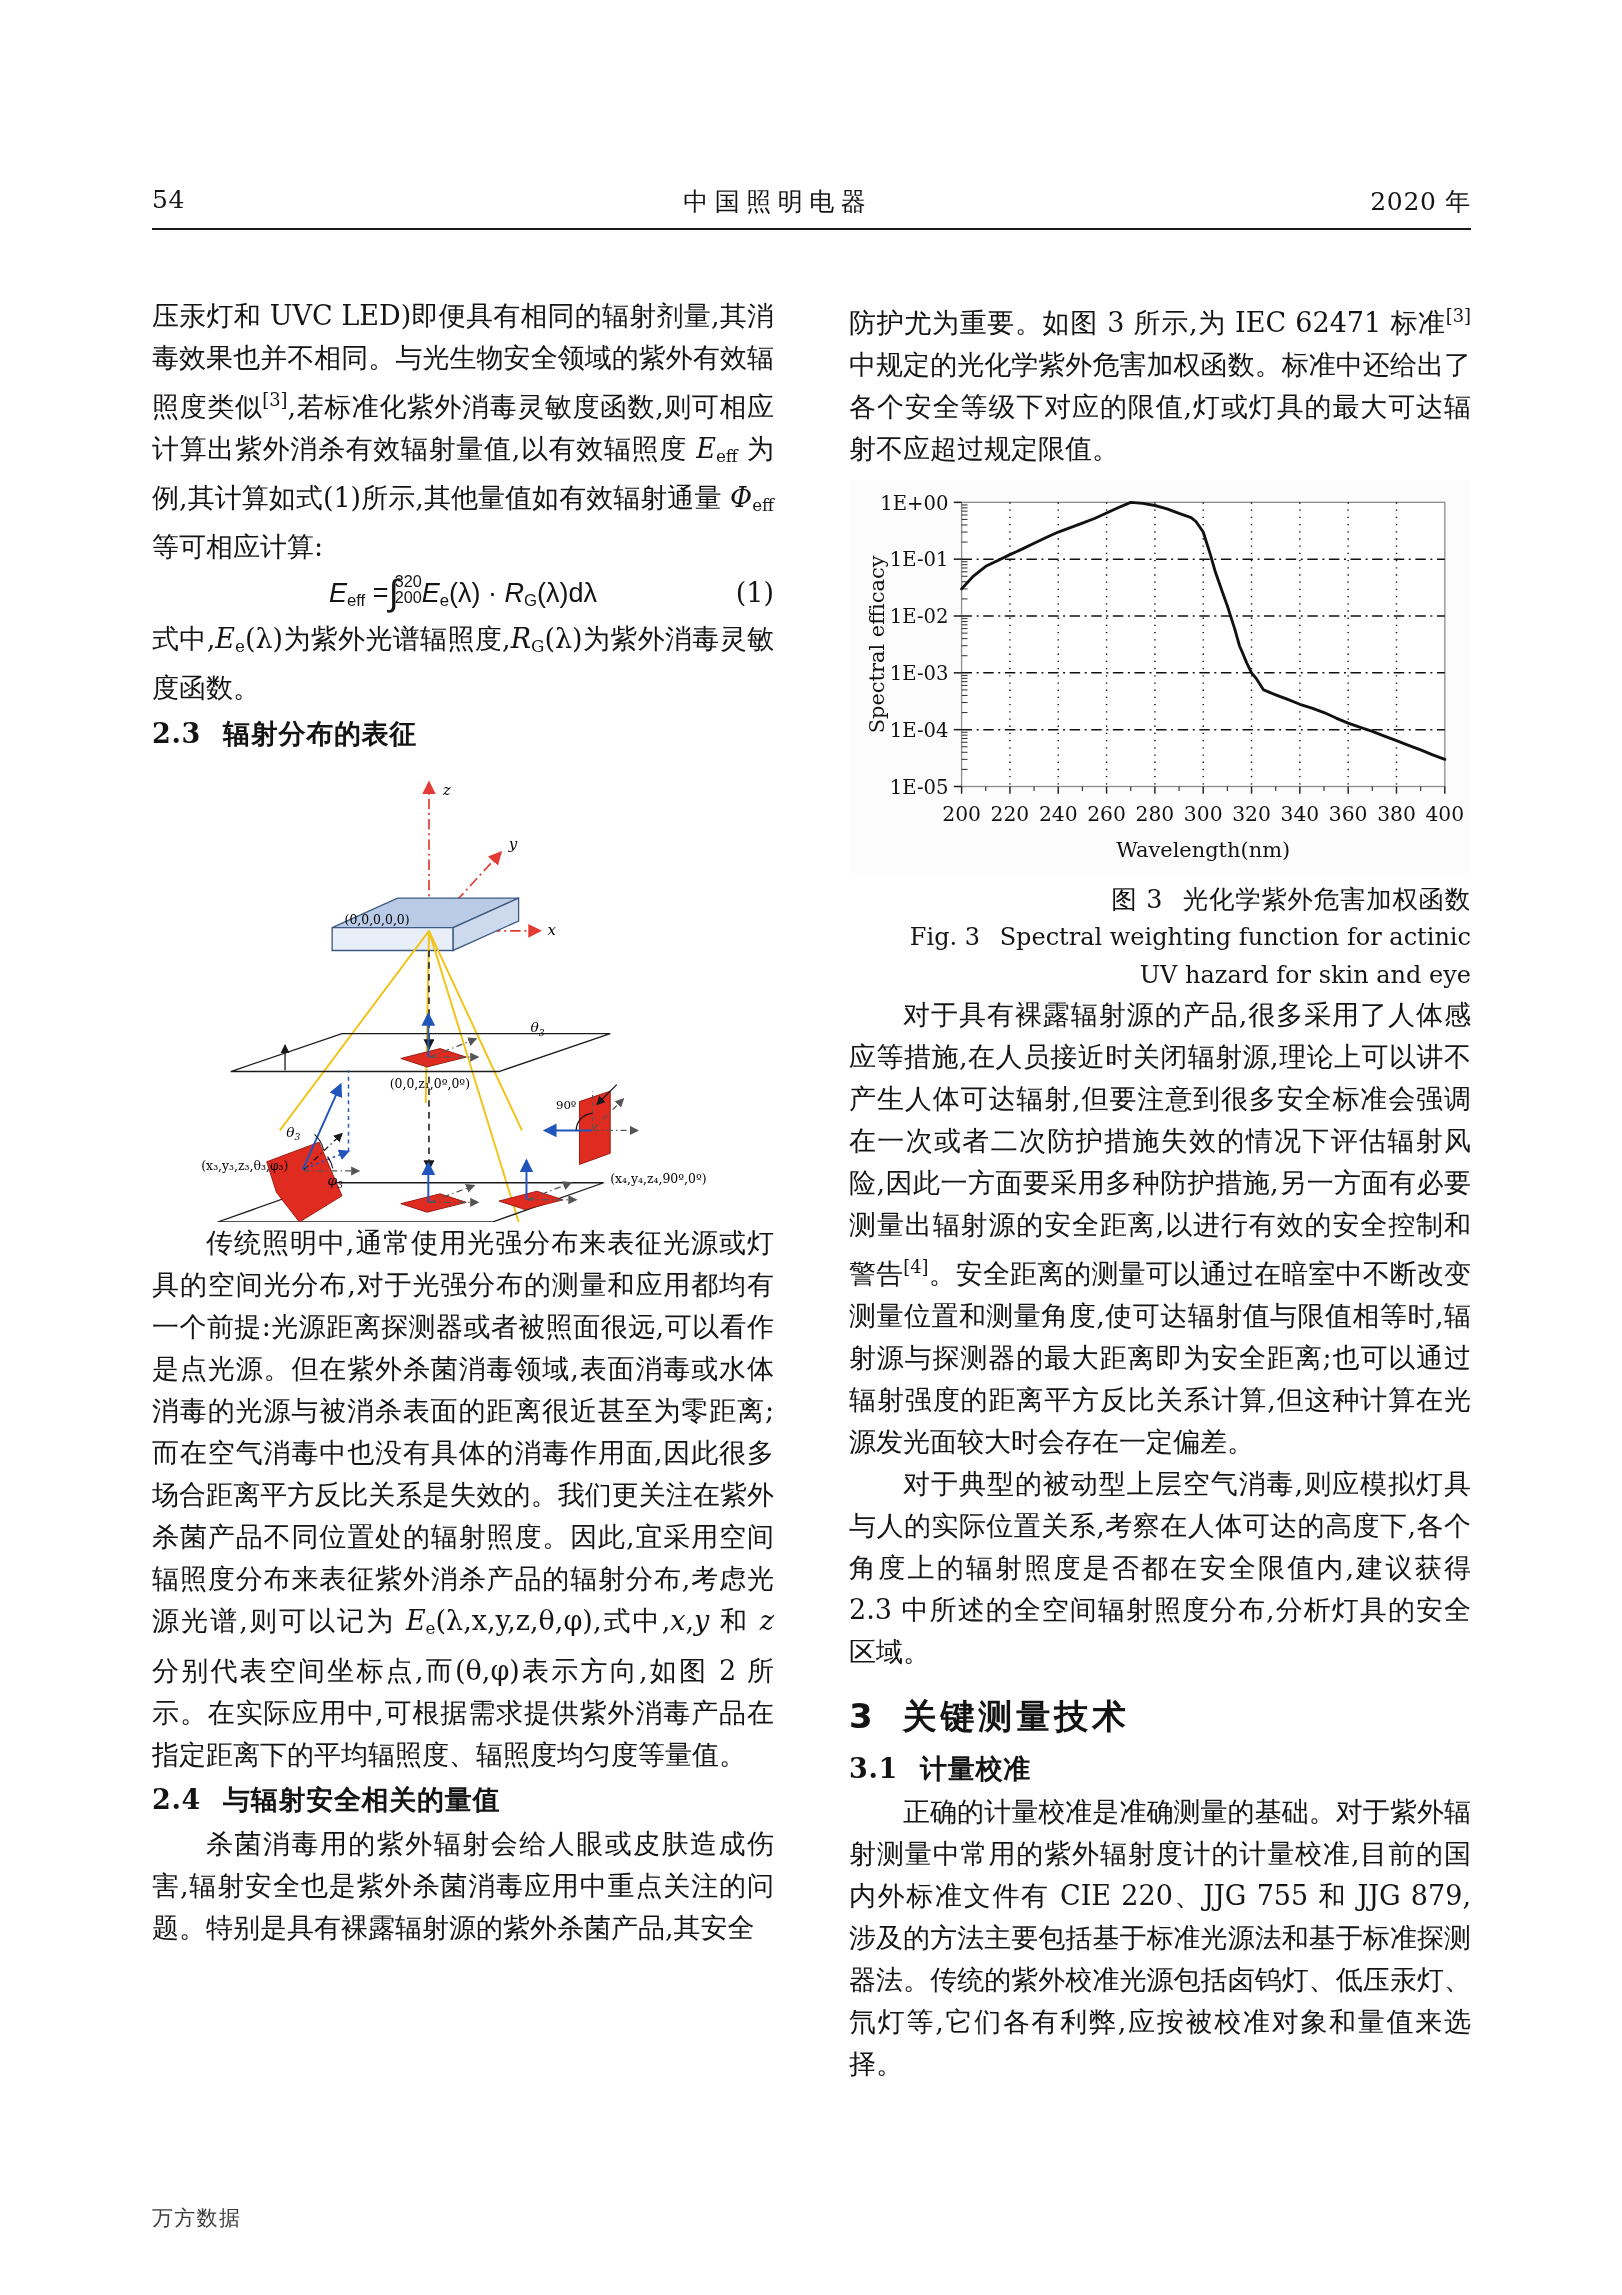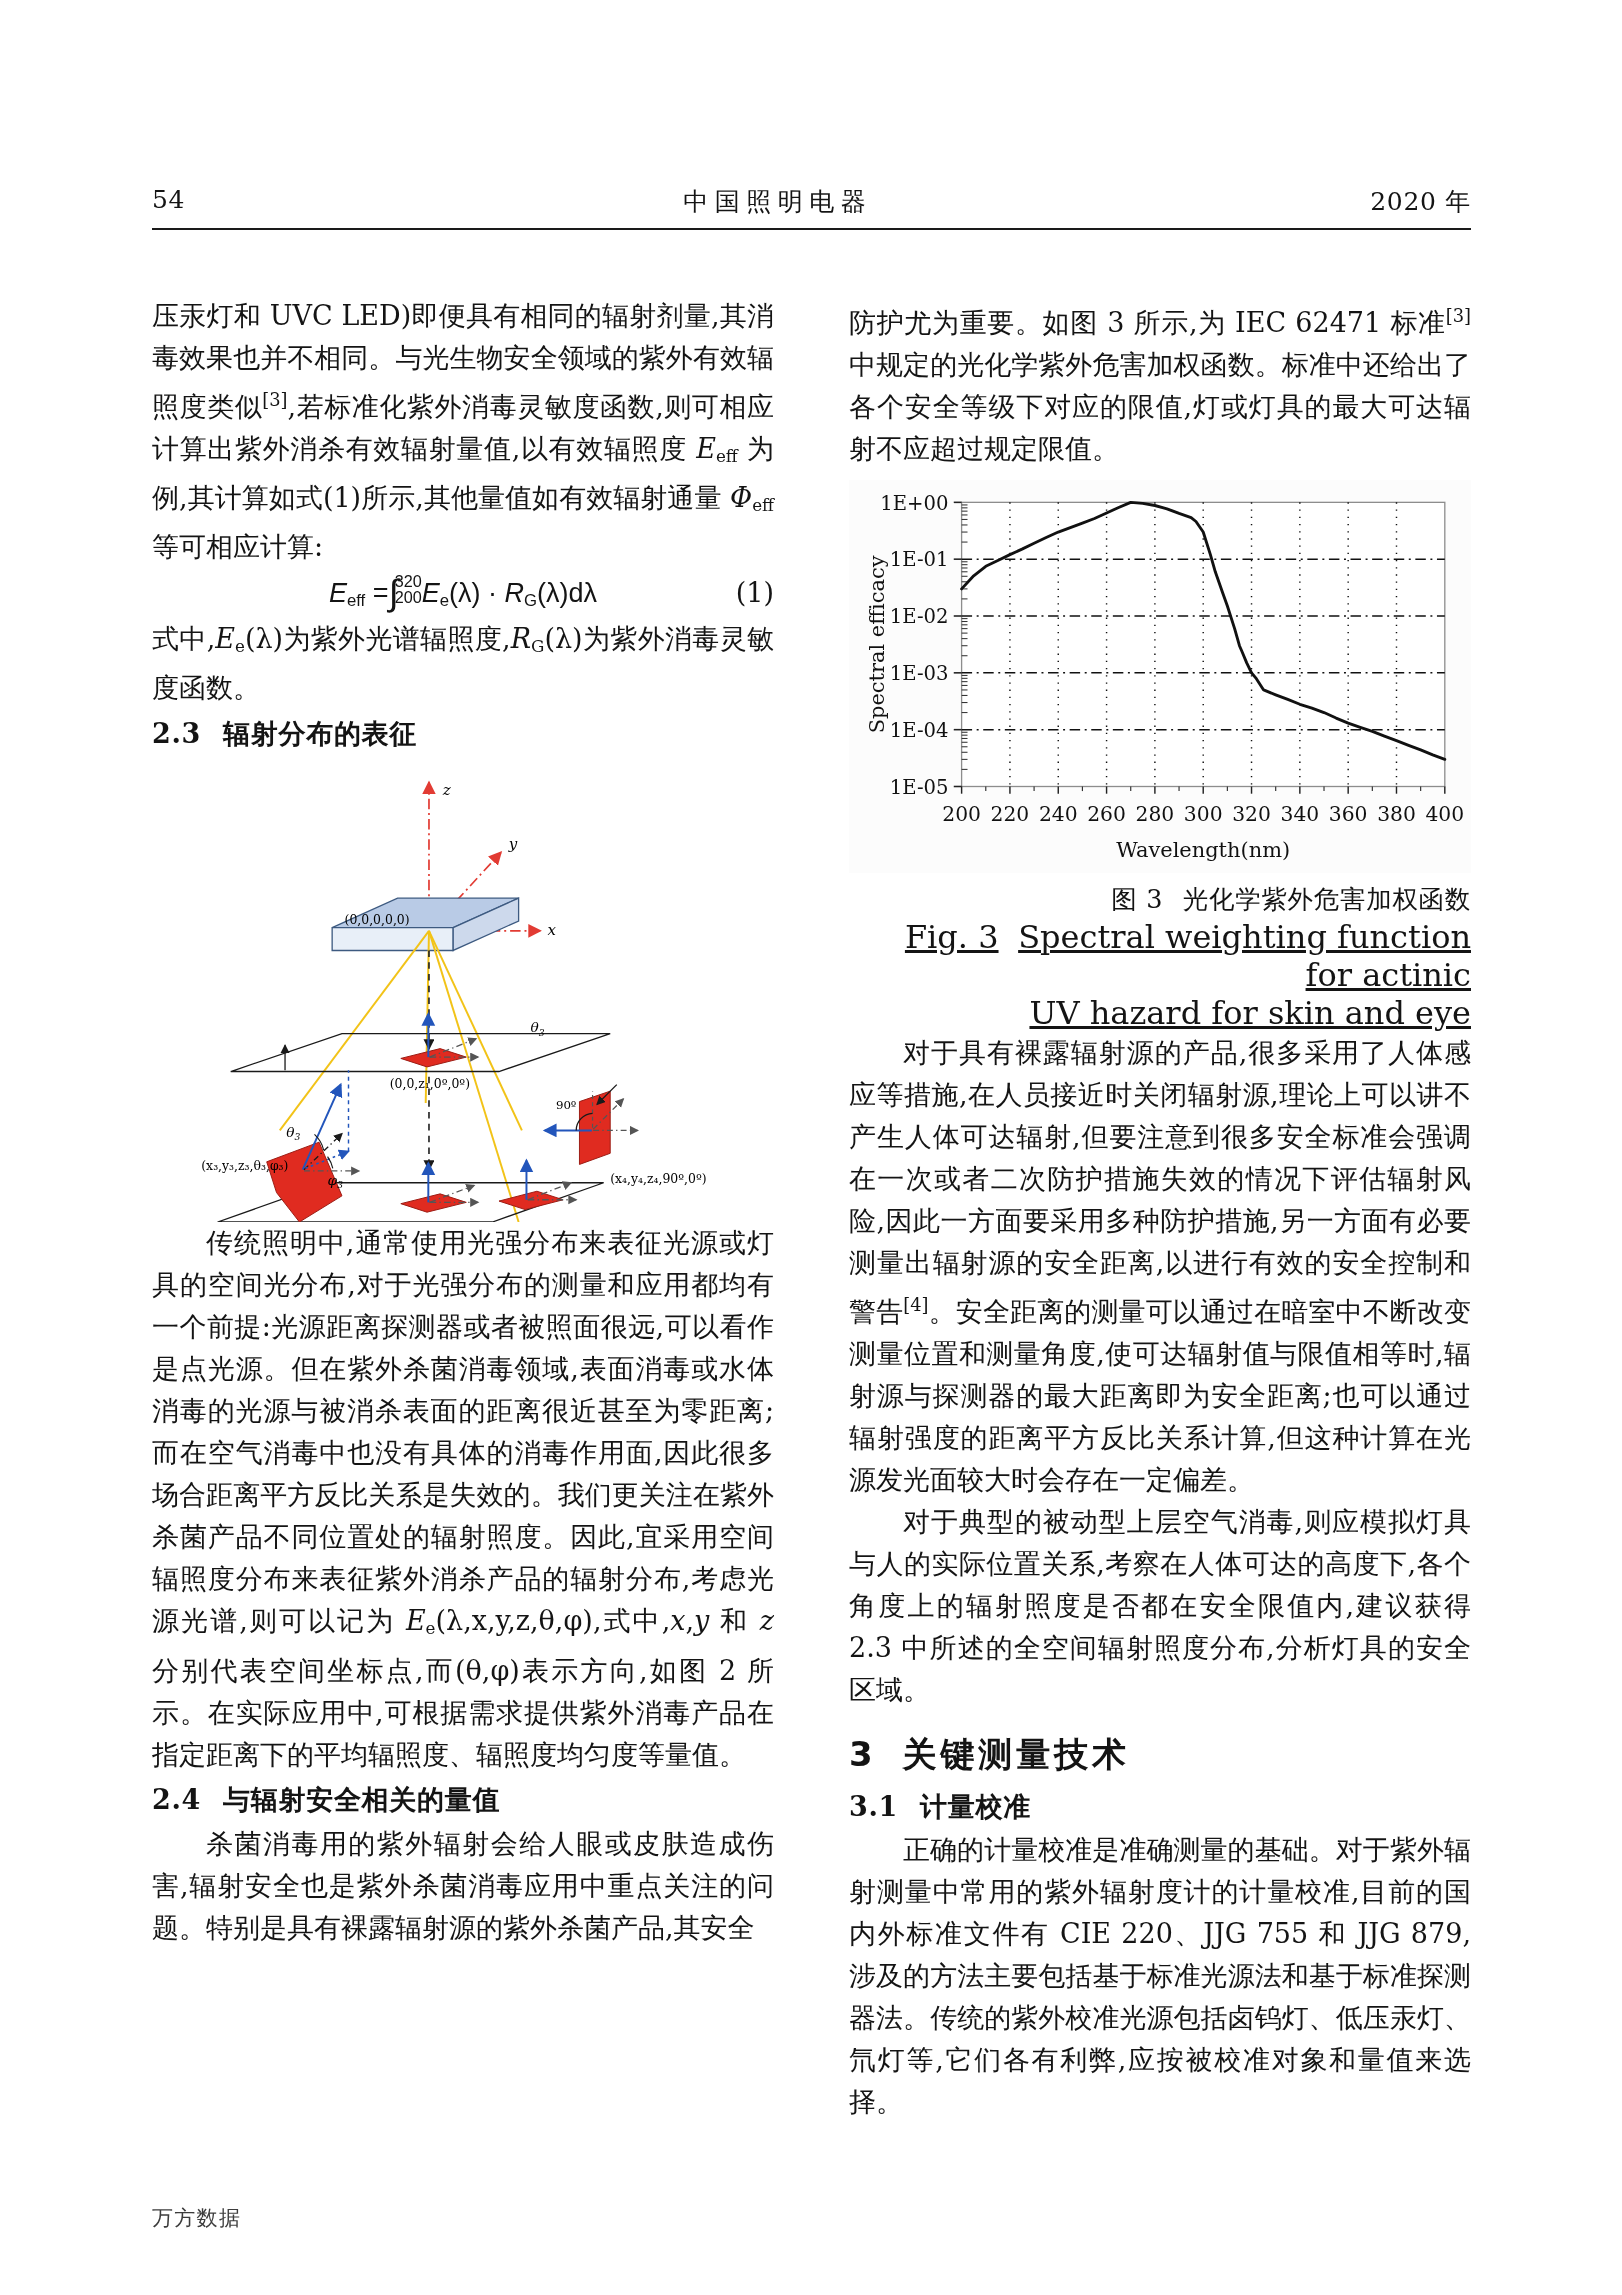--- a/index.html
+++ b/index.html
@@ -76,21 +76,21 @@
   sub.s{font-size:0.62em;vertical-align:-0.25em;font-style:normal;}
   .intg{font-size:1.35em;vertical-align:-0.08em;}
   .lim{display:inline-block;font-size:0.6em;line-height:1.02;text-align:left;vertical-align:-0.05em;margin-left:-3.9px;}
   .lim span{display:block;}
 
   
   .cap{
     text-align:right;font-size:25.5px;line-height:38px;margin:6.5px 0 0 0;
   }
   .cap .cn{letter-spacing:0.7px;}
-  .cap .en{font-size:32px;text-decoration:underline;}
+  .cap .en{font-size:24px;}
   .cap .gp{display:inline-block;width:19.6px;}
 
   
   .fig2wrap{position:relative;width:622px;height:458px;margin-top:9.2px;}
 
   
   .fig3box{
     width:622px;height:393px;margin-top:10.5px;position:relative;
     background:#fcfcfc;
   }

